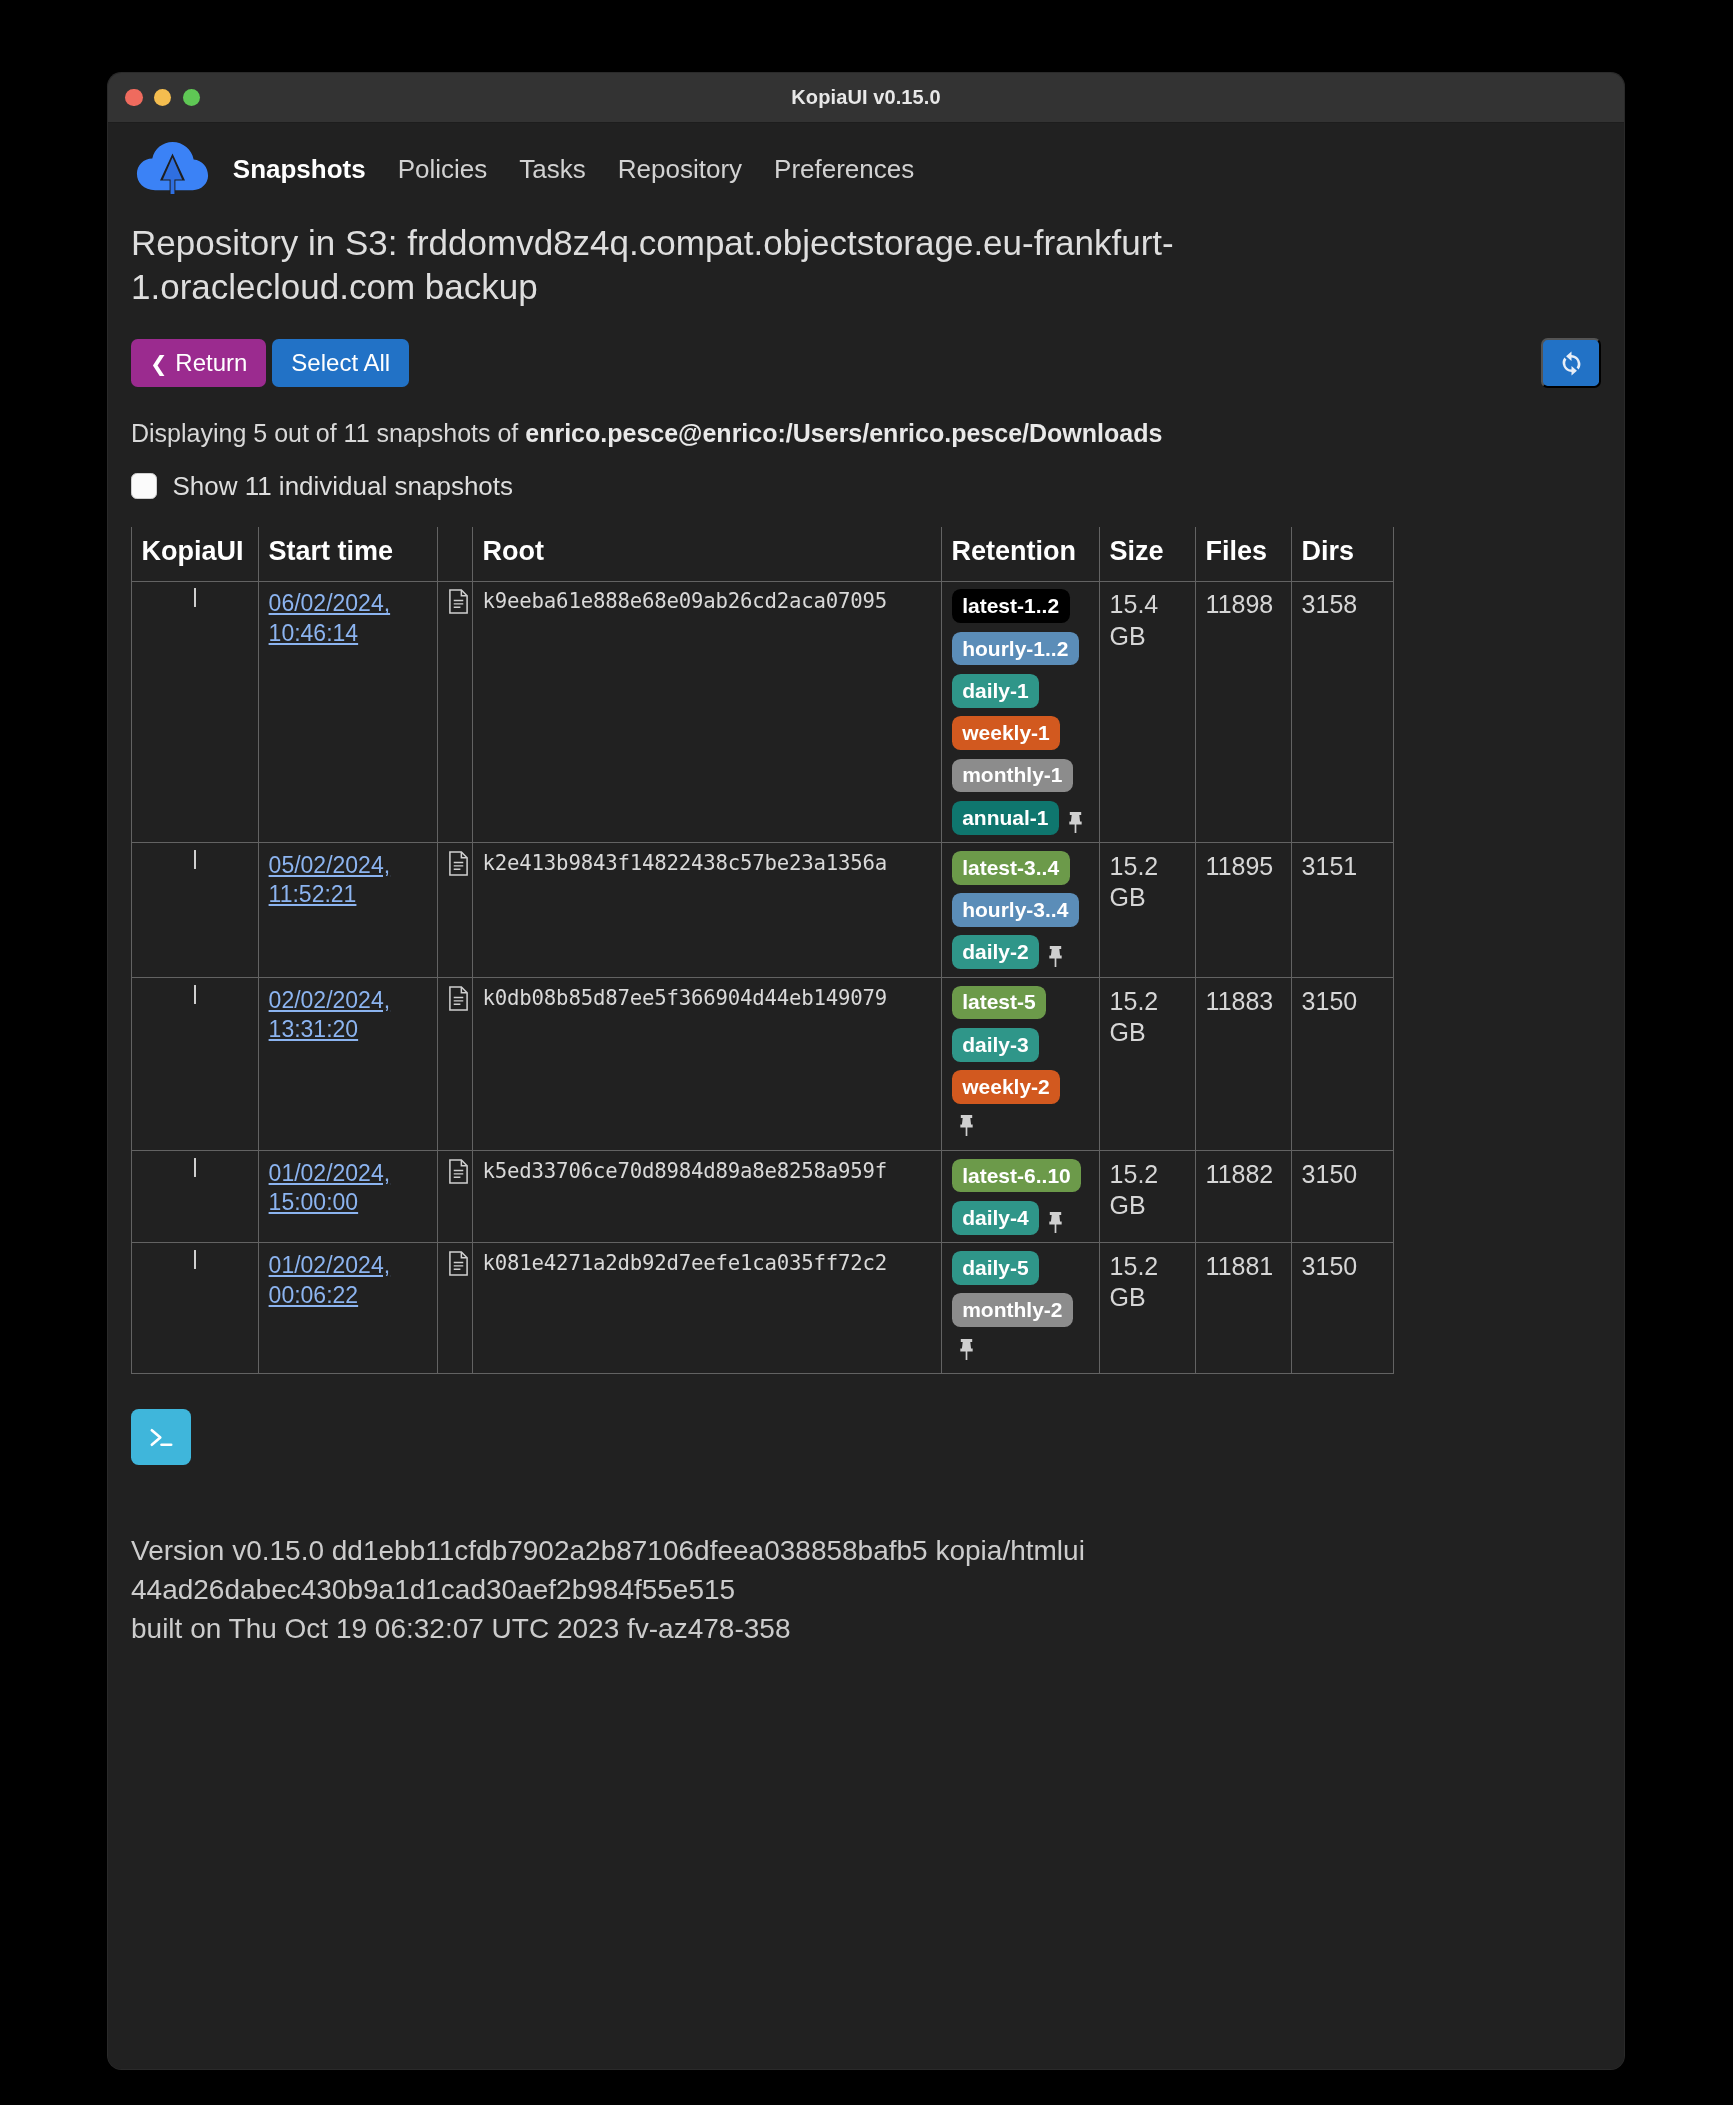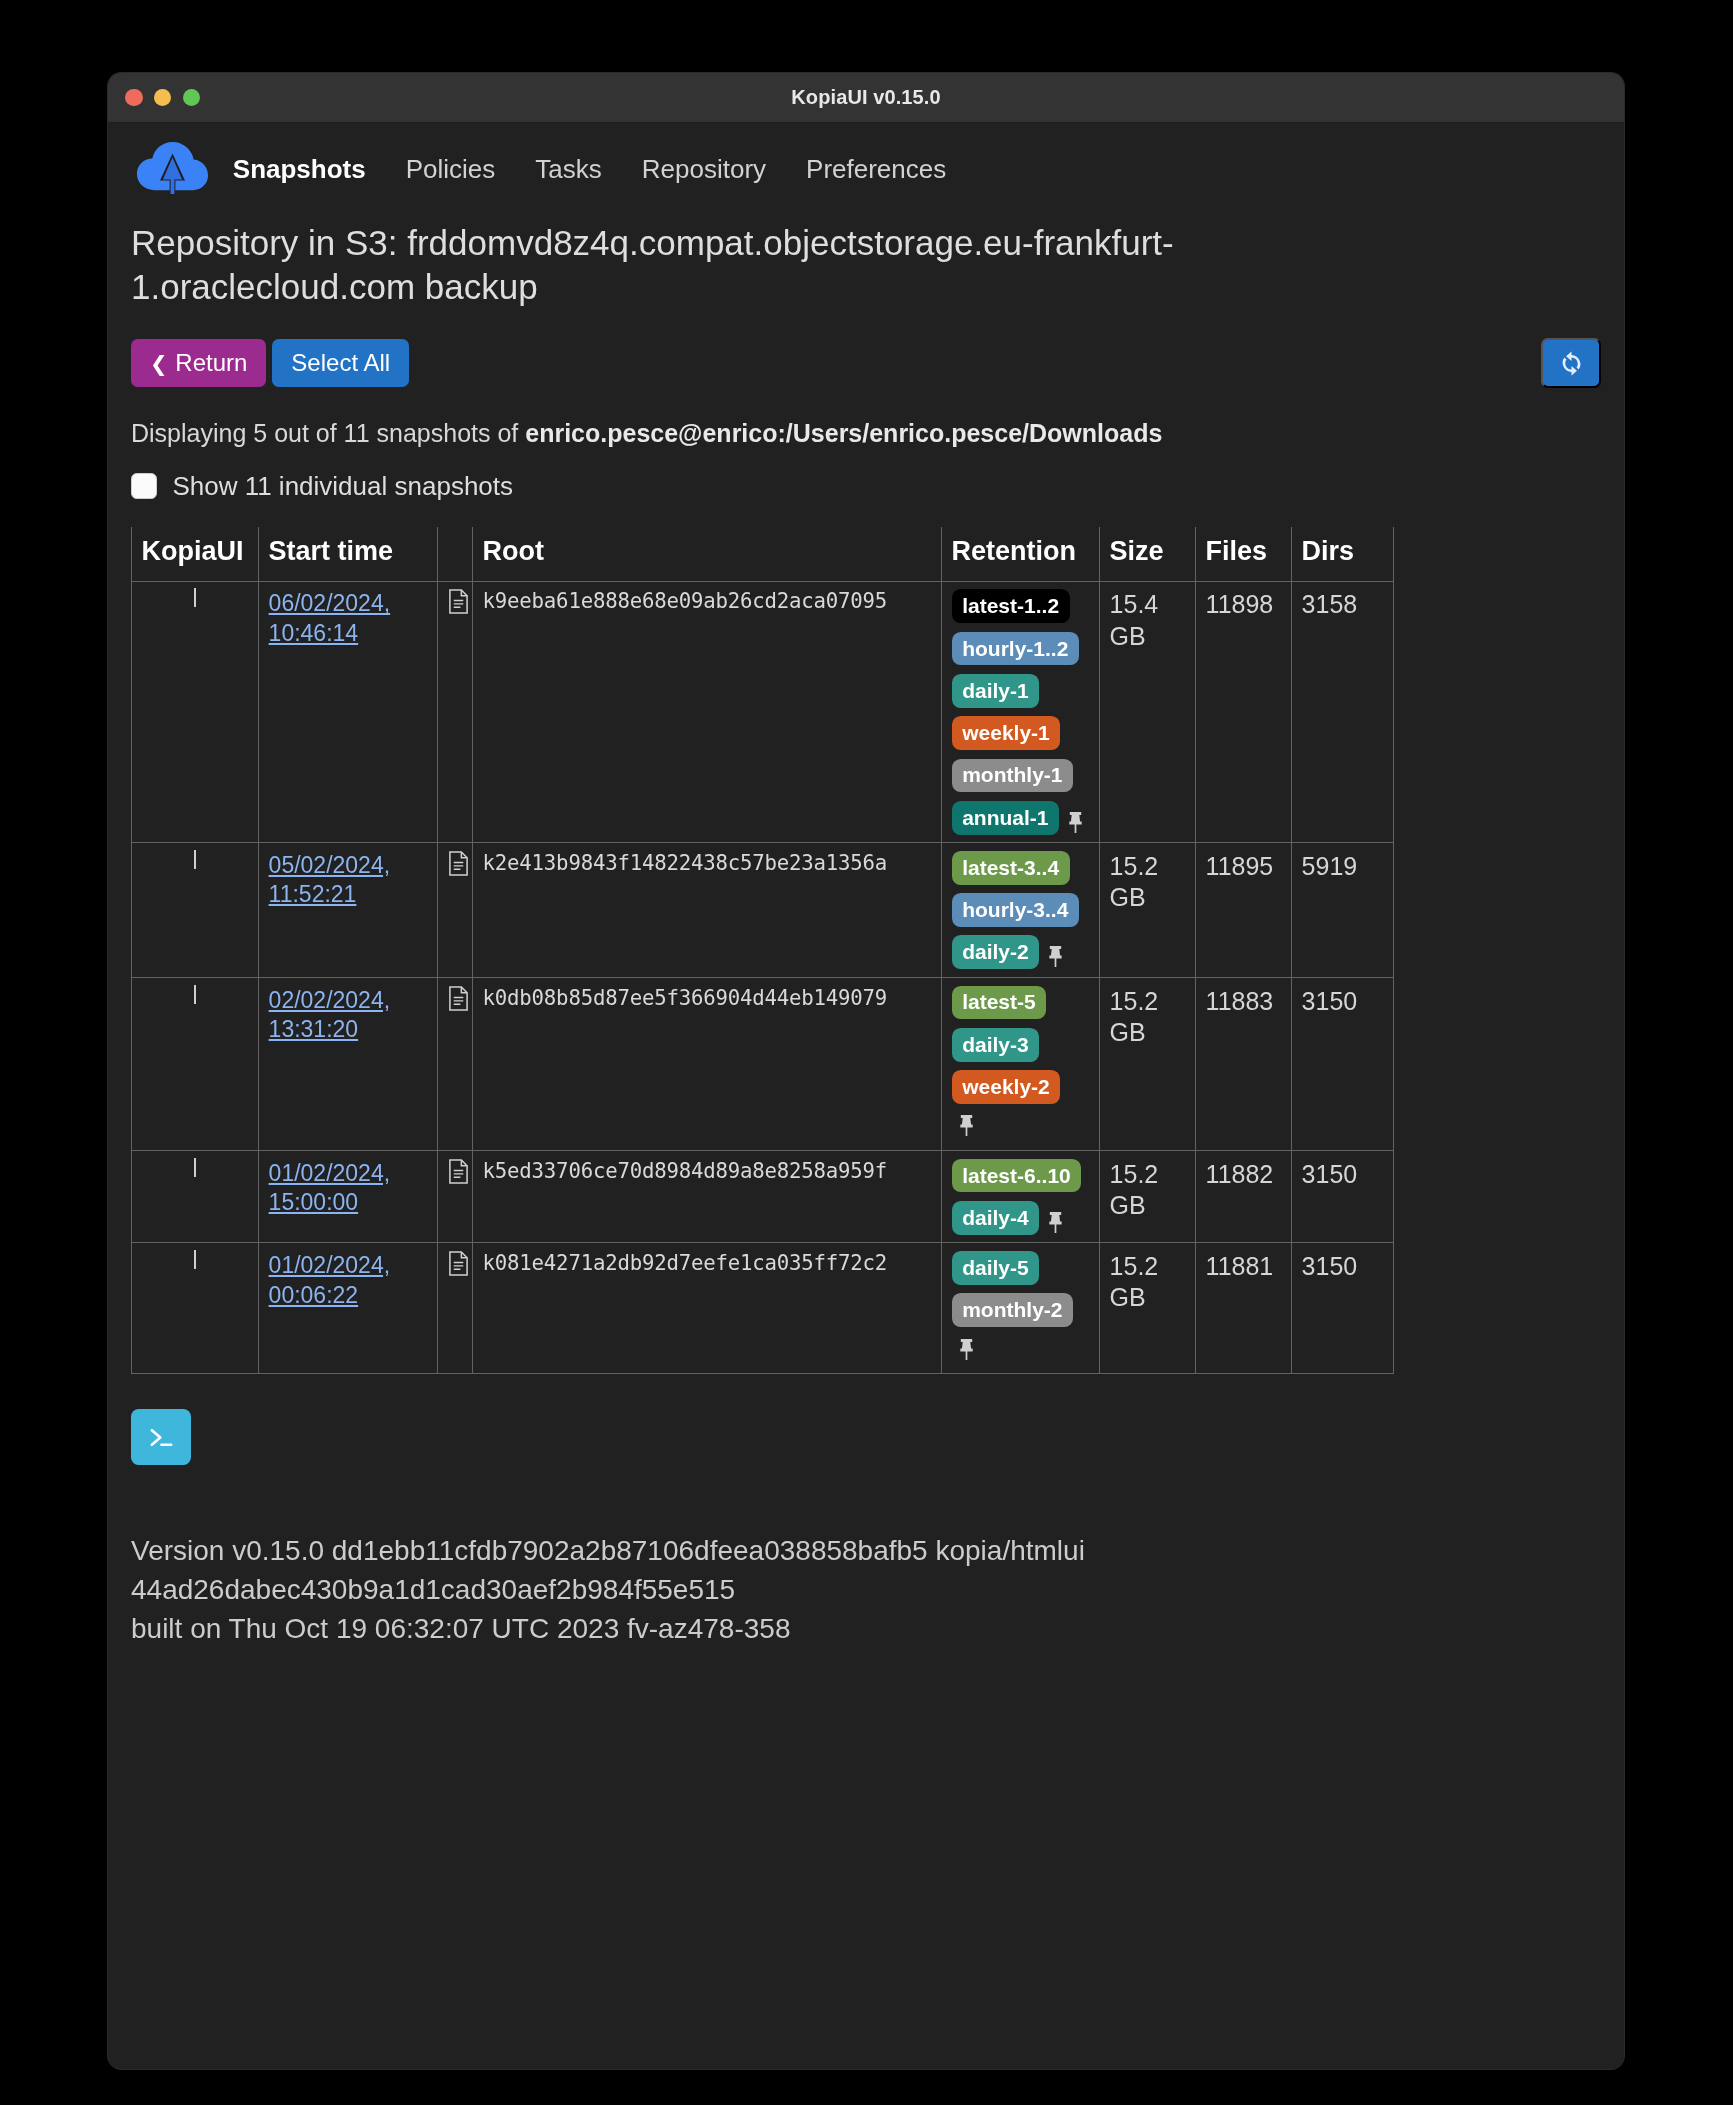--- a/index.html
+++ b/index.html
@@ -53,21 +53,21 @@
     height: calc(100% - 50px);
   }
   
   .navbar {
     display: flex;
     align-items: center;
     height: 92px;
     padding-left: 3.8px;
   }
   .logo { width: 75px; height: 58px; margin-right: 23px; flex-shrink: 0; }
-  .nav-links { display: flex; align-items: center; gap: 40px; }
+  .nav-links { display: flex; align-items: center; gap: 32px; }
   .nav-link {
     color: #d2d2d2;
     font-size: 26px;
     text-decoration: none;
     white-space: nowrap;
   }
   .nav-link.active { color: #ffffff; font-weight: bold; }
 
   
   .repo-title {
@@ -386,21 +386,21 @@
                   </div>
                 </div>
               </td>
               <td>
                 <div class="numcell">15.2 GB</div>
               </td>
               <td>
                 <div class="numcell">11895</div>
               </td>
               <td>
-                <div class="numcell">5919</div>
+                <div class="numcell">3151</div>
               </td>
             </tr>
             <tr>
               <td class="cell-sel"><span class="cb"></span></td>
               <td><span class="time-link">02/02/2024, 13:31:20</span></td>
               <td class="cell-icon"><svg class="doc-icon" viewBox="0 0 22 26">
                   <path d="M2 1 H14 L20 7 V25 H2 Z" fill="none" stroke="#d0d0d0" stroke-width="1.6"></path>
                   <path d="M14 1 V7 H20" fill="none" stroke="#d0d0d0" stroke-width="1.6"></path>
                   <path d="M6 12 H16 M6 15.5 H16 M6 19 H13" stroke="#d0d0d0" stroke-width="1.5"></path>
                 </svg></td>

